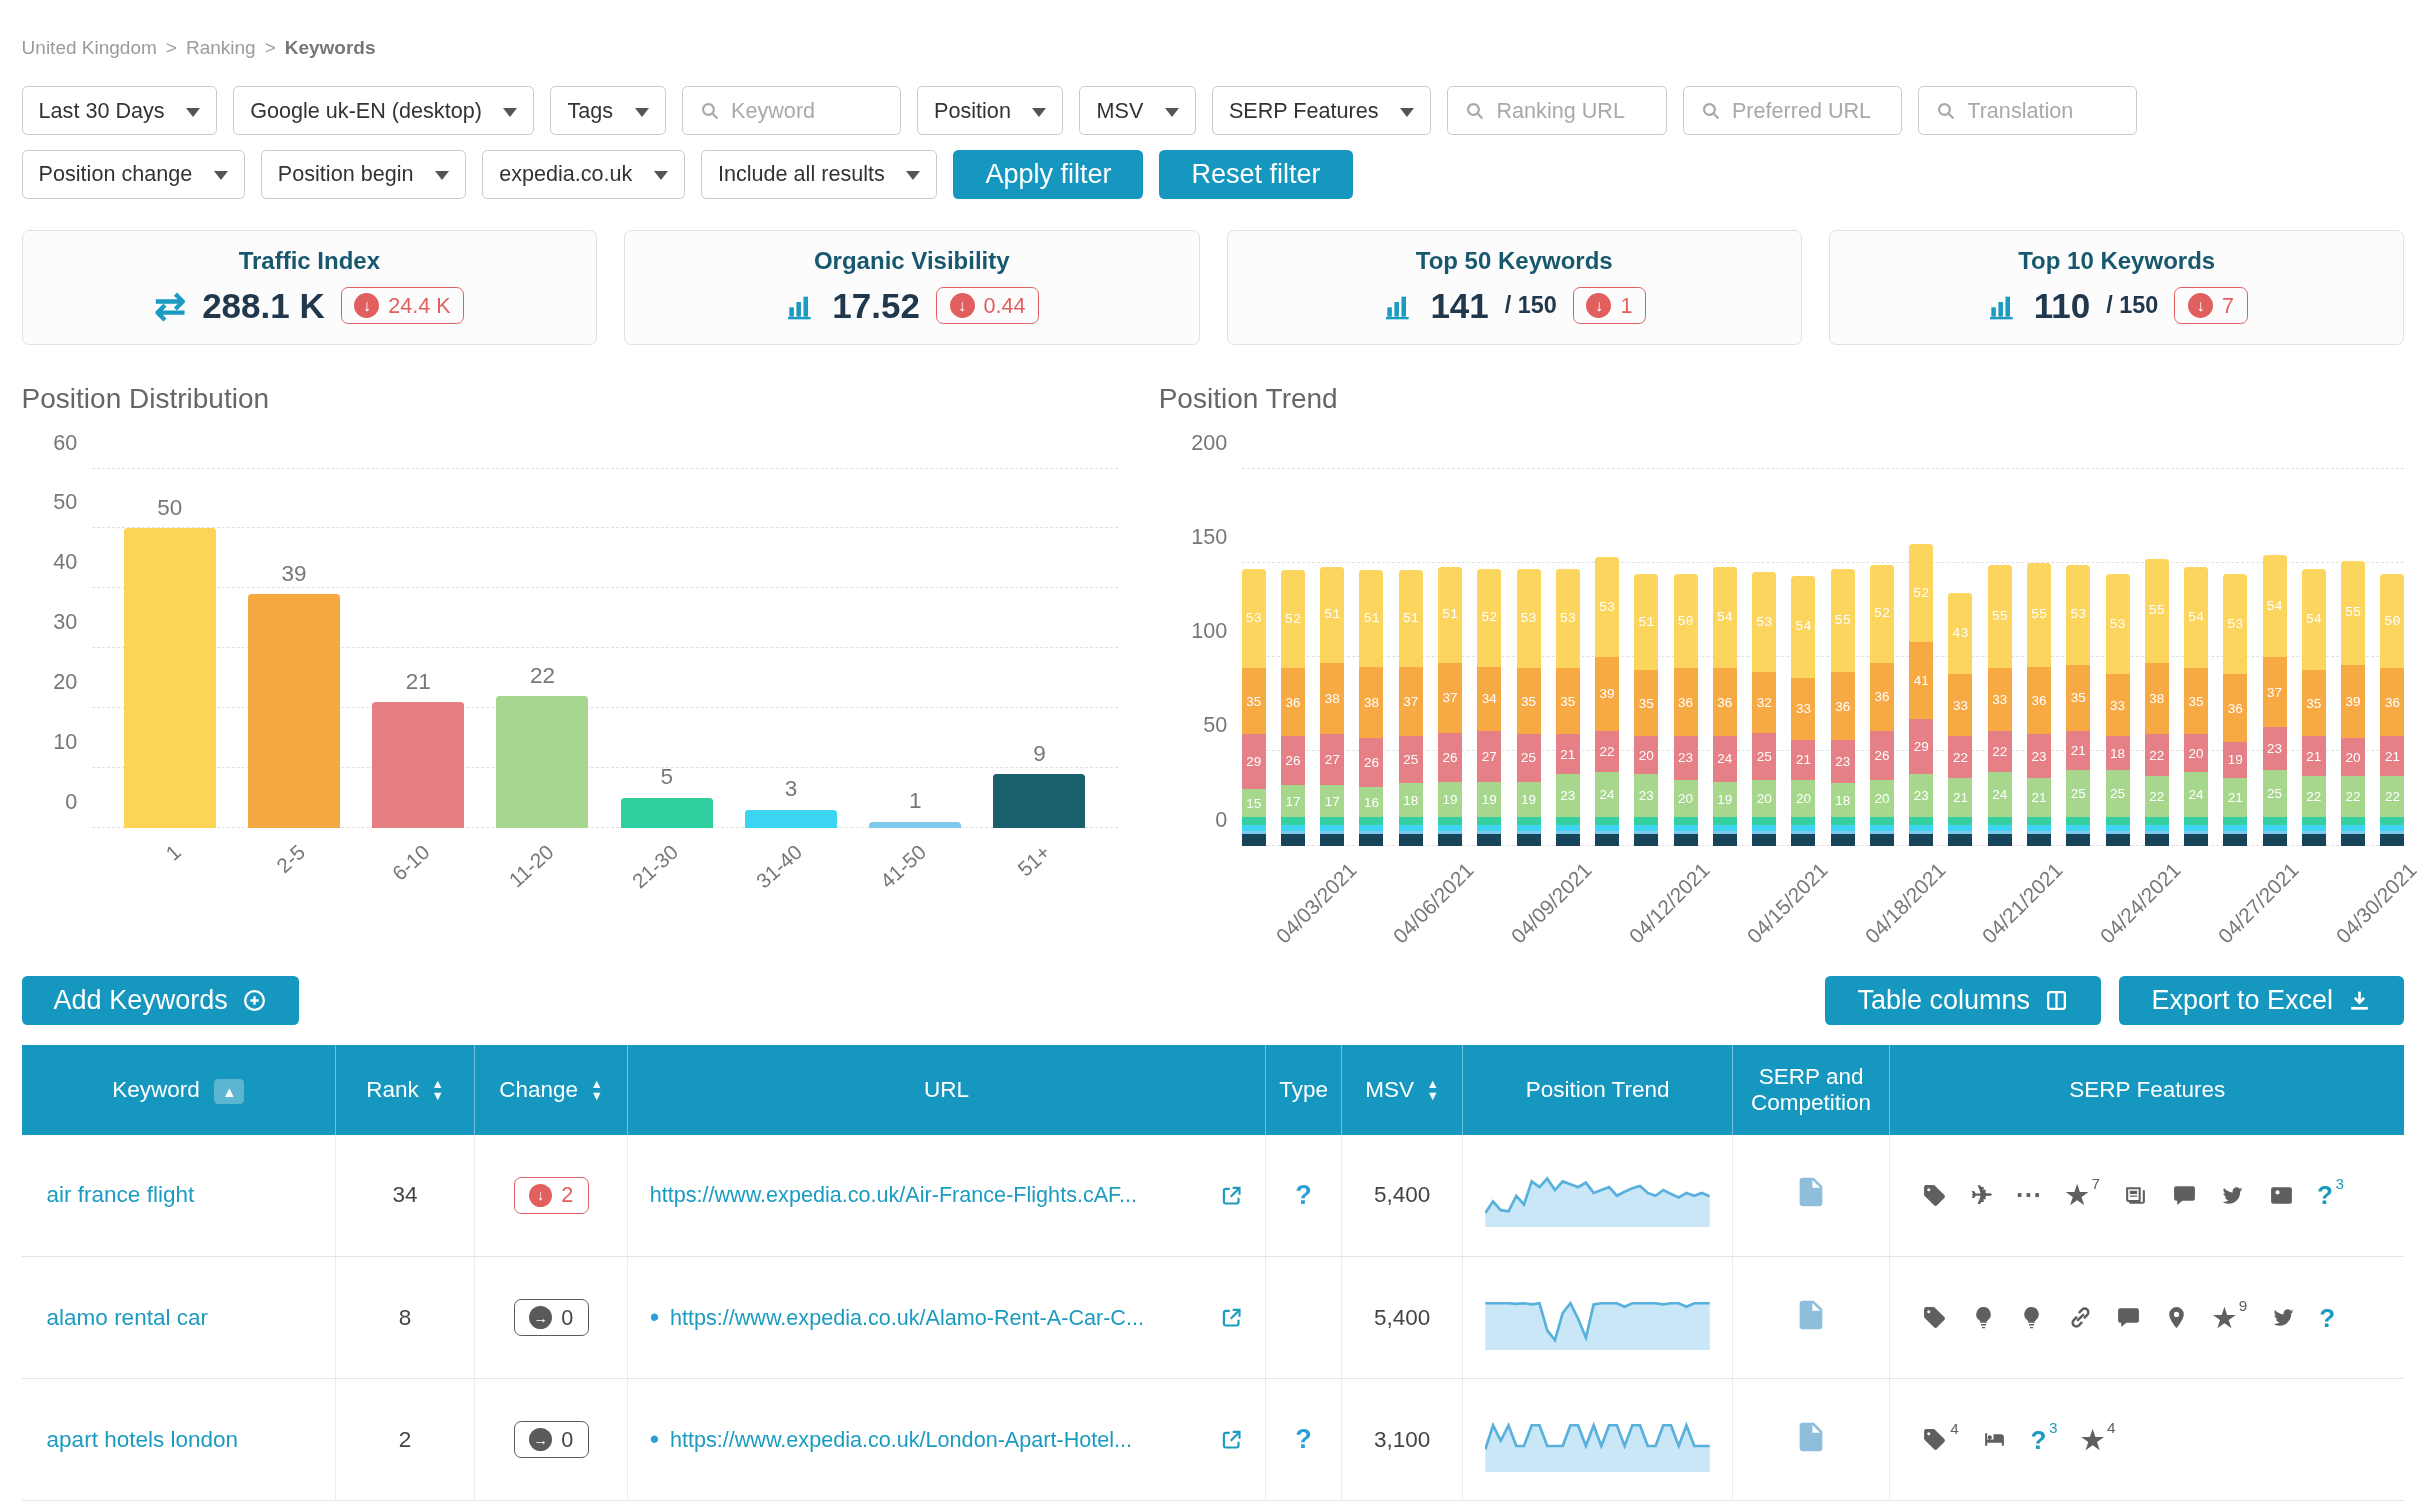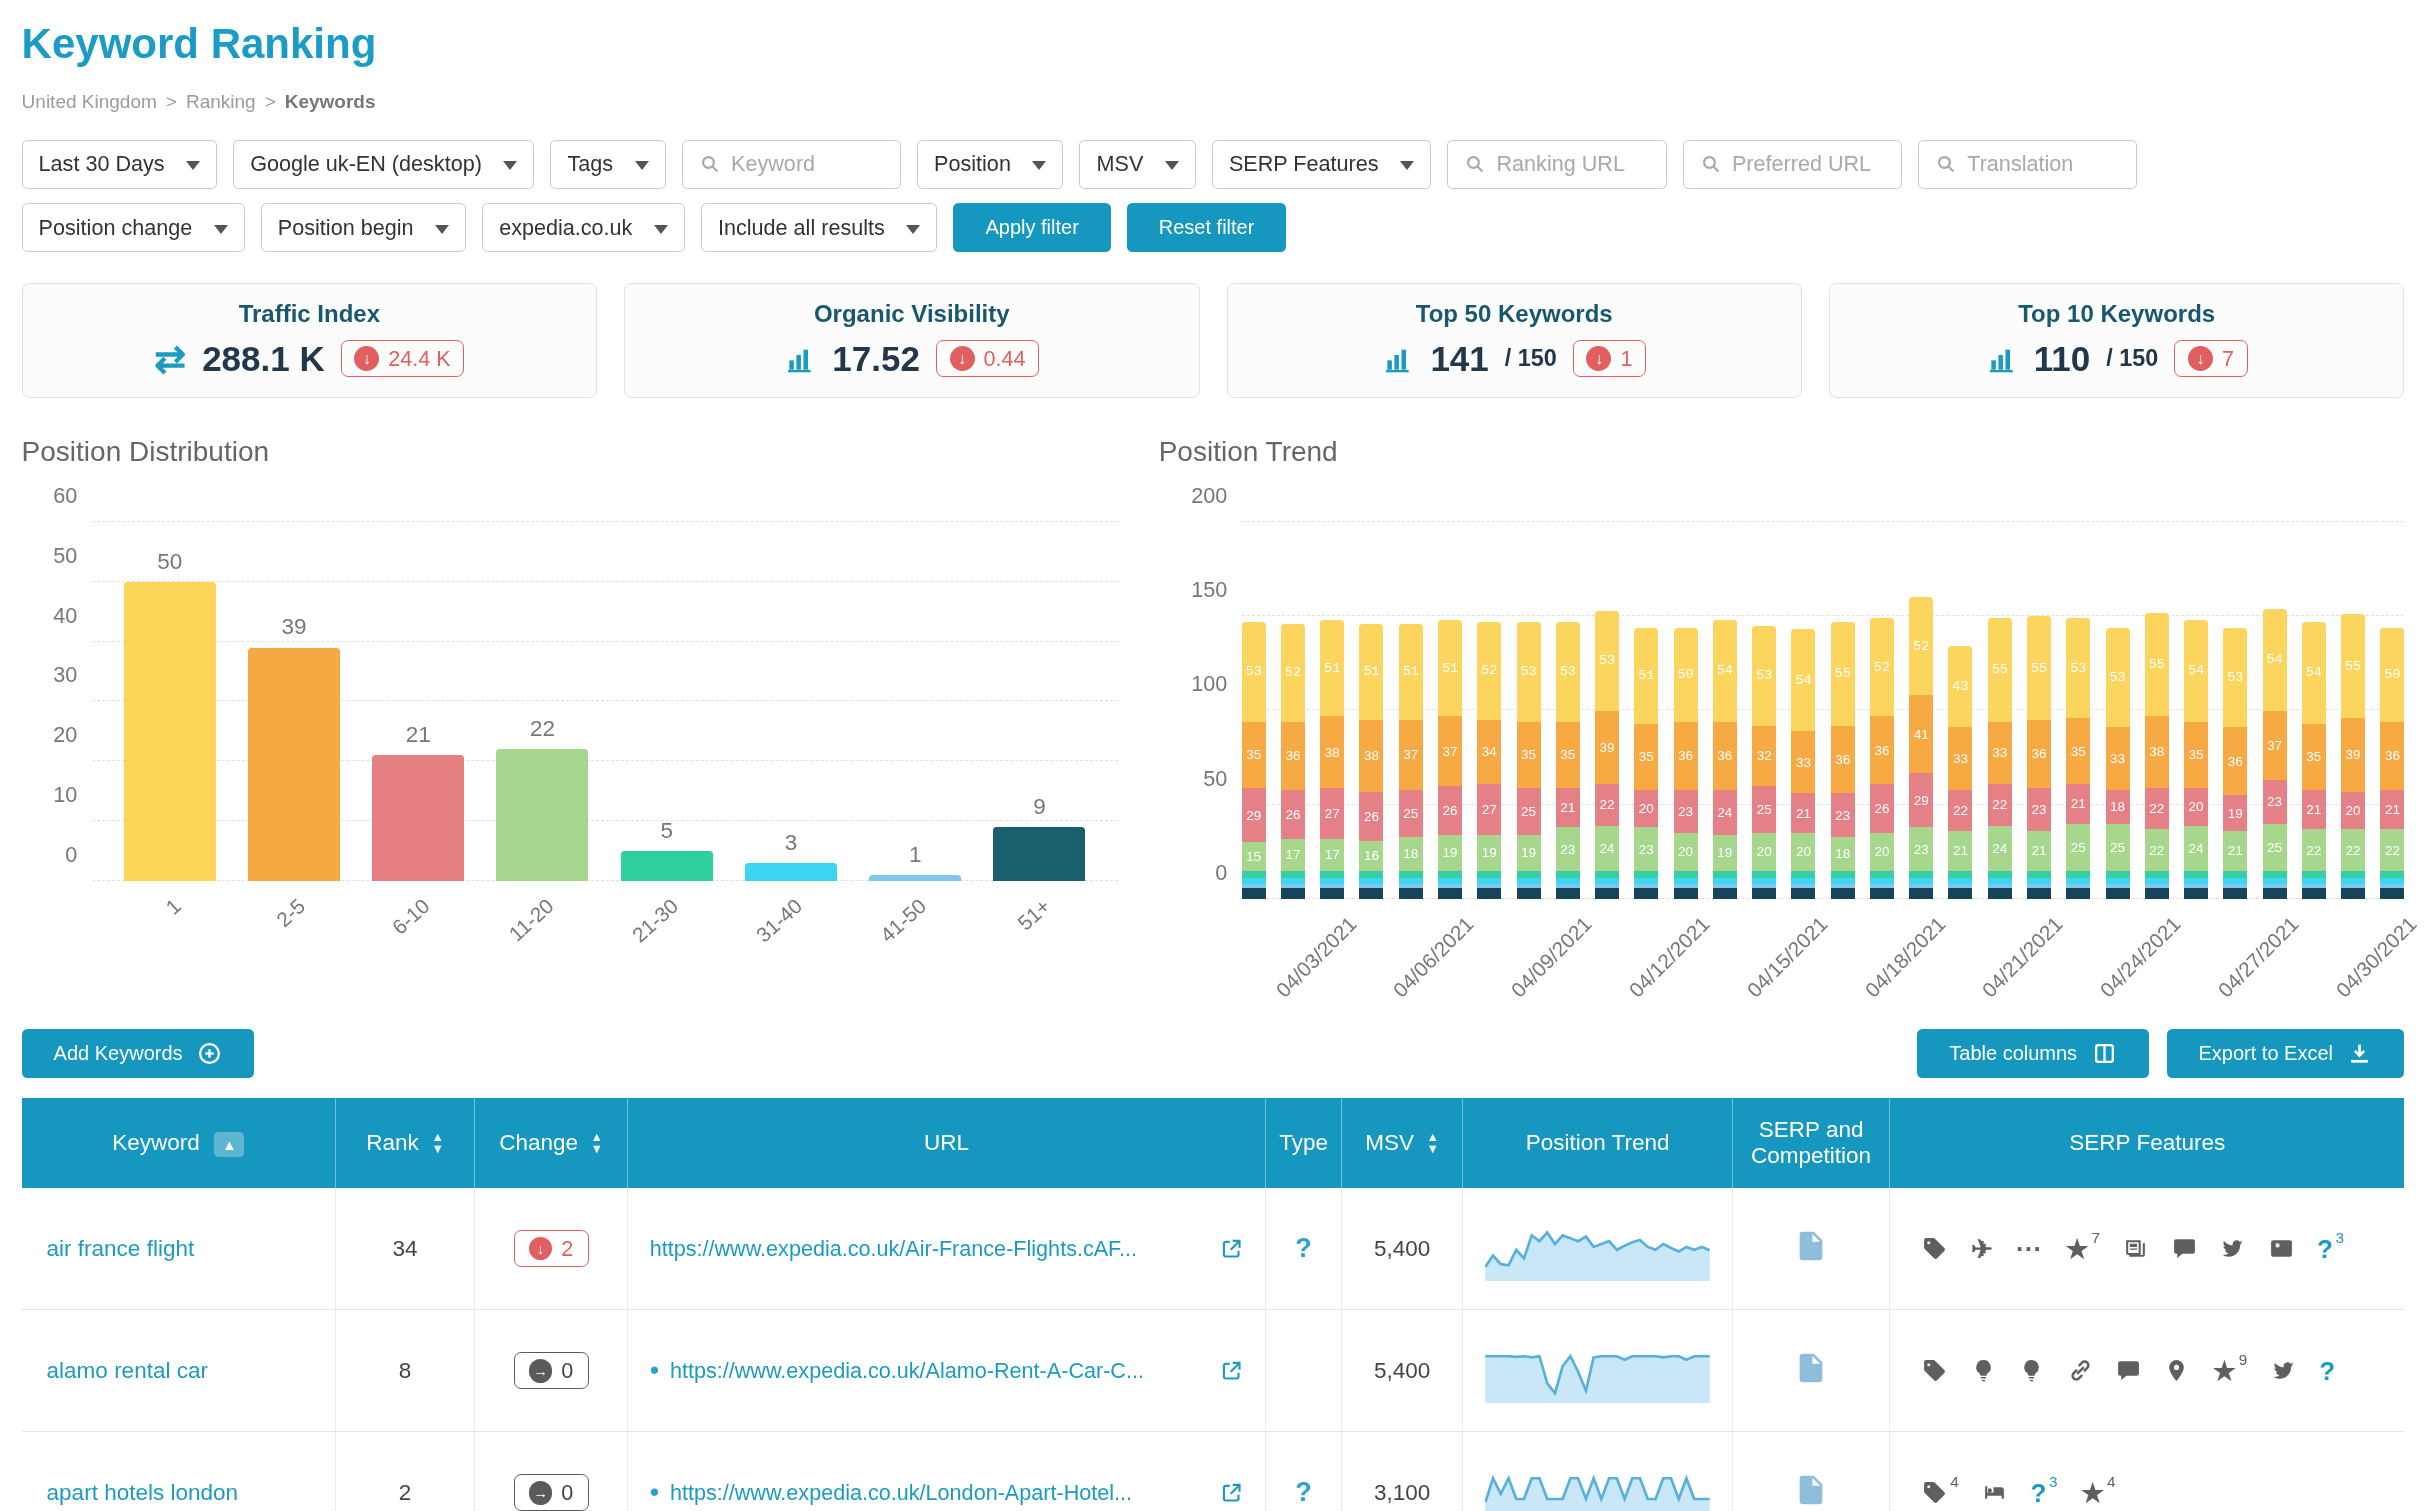--- a/index.html
+++ b/index.html
@@ -17,21 +17,21 @@
   .frow { display:flex; gap:16px; align-items:center; }
   .ctrl { height:49px; border:1.8px solid #c9c9c9; border-radius:5.4px; background:#fff;
     display:flex; align-items:center; padding:0 16px; font-size:21.6px; color:#333; cursor:pointer; }
   .dropdown { gap:21.6px; }
   .caret { width:0; height:0; border-left:7.2px solid transparent; border-right:7.2px solid transparent;
     border-top:9px solid #555; margin-top:2.7px; }
   .search { gap:10.8px; color:#a9a9a9; cursor:text; }
   .search input { border:none; outline:none; font-size:21.6px; color:#555; width:153px; background:transparent; }
   .search input::placeholder { color:#a9a9a9; }
   .btn-teal { height:49px; background:#1697bf; border:none; border-radius:5.4px; color:#fff;
-    font-size:20px; padding:0 32px; display:flex; align-items:center; gap:14.4px; cursor:pointer;
+    font-size:27px; padding:0 32px; display:flex; align-items:center; gap:14.4px; cursor:pointer;
     font-family:"Liberation Sans",sans-serif; }
   .icn { display:inline-flex; align-items:center; justify-content:center; line-height:1; }
   .icn svg { display:block; }
 
   
   .kpis { margin-top:31px; display:flex; gap:27px; }
   .kpi { flex:1; border:1.8px solid #e1e1e1; border-radius:7.2px; background:#fcfcfc; padding:16px 9px 18px; text-align:center; }
   .kpi-title { font-size:24px; font-weight:bold; color:#17586f; }
   .kpi-row { margin-top:10.8px; display:flex; align-items:center; justify-content:center; gap:16px; }
   .kpi-value { font-size:35px; font-weight:bold; color:#21384c; }
@@ -109,21 +109,20 @@
   .serp-wrap { display:flex; align-items:center; justify-content:flex-start; gap:23.4px; padding:0 23.4px; color:#5f5f5f; }
   .serp-ic { position:relative; display:inline-flex; align-items:flex-start; color:#5f5f5f; }
   .serp-ic.accent { color:#1b9bc0; }
   .serp-txt { font-size:26px; font-weight:bold; line-height:1; }
   .sup { font-size:15.3px; margin-left:2.7px; position:relative; top:-7.2px; }
 </style>
 </head>
 <body>
 
 <header>
-  <h1 class="page-title">Keyword Ranking</h1>
   <div class="breadcrumb">
       <span class="">United Kingdom</span>
       <span class="crumb-sep">&gt;</span>
       <span class="">Ranking</span>
       <span class="crumb-sep">&gt;</span>
       <span class="crumb-current">Keywords</span>
     </div>
 </header>
 
 <section class="filters">

